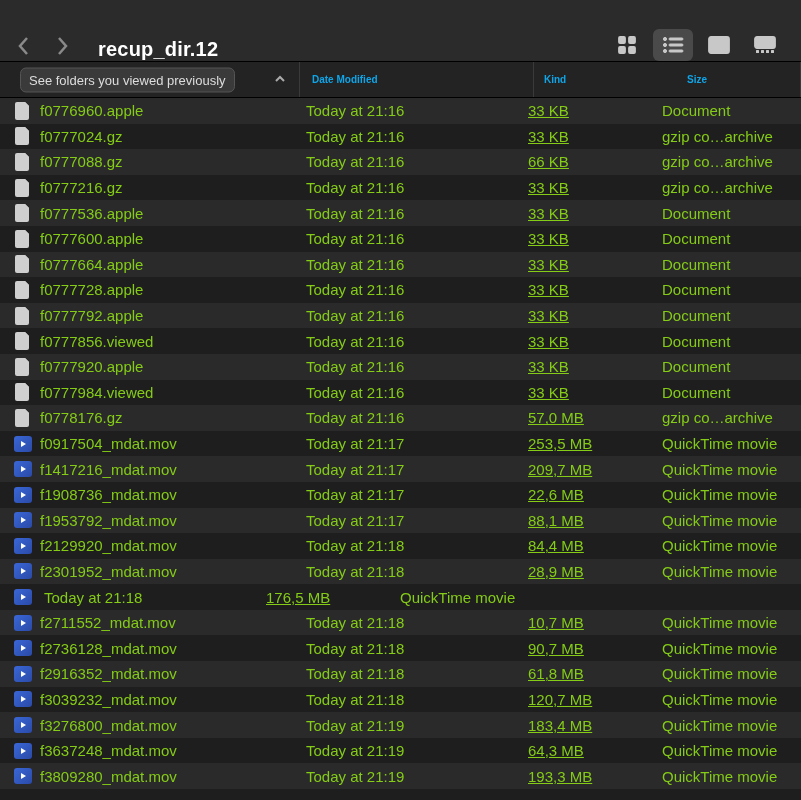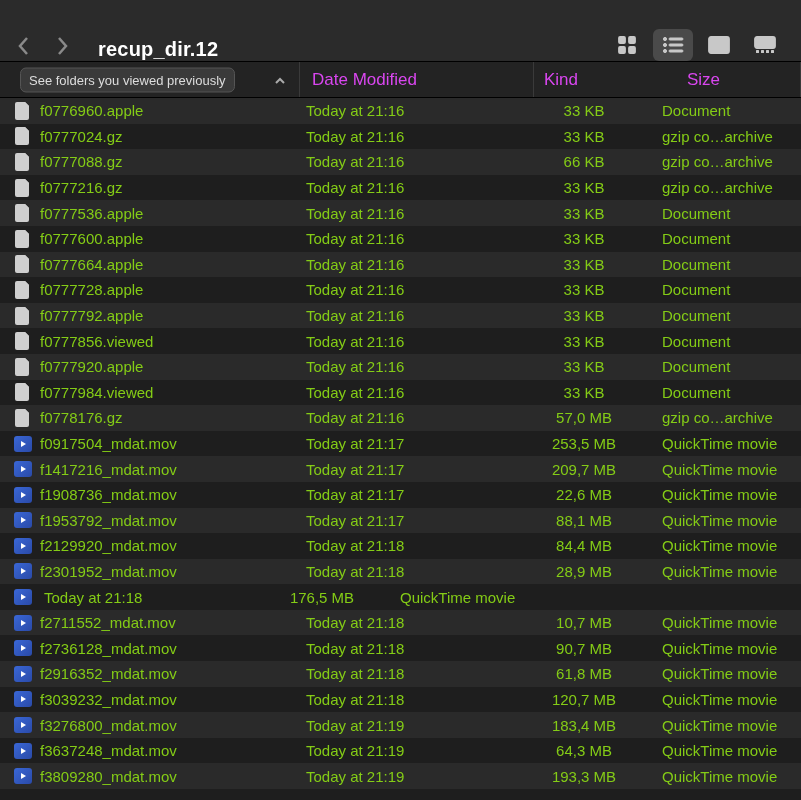--- a/index.html
+++ b/index.html
@@ -47,27 +47,28 @@
     left: 20px; top: 50%; transform: translateY(-50%);
     background: #3a3a3a;
     border: 1px solid #555;
     padding: 4px 8px;
     font-size: 13px;
     color: #ddd;
     border-radius: 6px;
     white-space: nowrap;
   }
   .col-head {
-    color: #d946ef;
-    font-size: 17px;
+    color: #0ea5e9;
+    font-size: 10px;
     padding: 0 8px;
     border-right: 1px solid #3a3a3a;
     height: 100%;
     display: flex;
     align-items: center;
+    font-weight: bold;
   }
   .col-name-h { width: 300px; justify-content: flex-end; padding-right: 14px; }
   .col-date-h { width: 234px; padding-left: 12px; }
   .col-size-h { width: 124px; padding-left: 10px; }
   .col-kind-h { flex: 1; padding-left: 10px; border-right: none; }
   .sort-chevron svg { width: 10px; height: 8px; stroke: #aaa; stroke-width: 2; fill: none; }
 
   .rows { }
   .row {
     height: 25.6px;
@@ -78,21 +79,21 @@
   }
   .row.alt { background: #2a2a2a; }
   .file-icon {
     width: 18px; height: 18px;
     margin-left: 14px;
     display: flex; align-items: center; justify-content: center;
     flex-shrink: 0;
   }
   .col-name { width: 262px; padding-left: 8px; white-space: nowrap; overflow: hidden; text-overflow: ellipsis; }
   .col-date { width: 234px; padding-left: 12px; }
-  .col-size { width: 124px; text-align: center; padding-right: 12px; }
+  .col-size { width: 124px; text-align: left; padding-right: 12px; text-decoration: underline; }
   .col-kind { flex: 1; padding-left: 10px; white-space: nowrap; overflow: hidden; }
   .doc-icon svg path { fill: #cfcfcf; }
   .mov-icon {
     width: 18px; height: 16px; border-radius: 3px;
     background: linear-gradient(135deg,#3a67d6,#2a4aa8);
     display:flex;align-items:center;justify-content:center;
   }
   .mov-icon::after{
     content:"";
     width:0;height:0;

